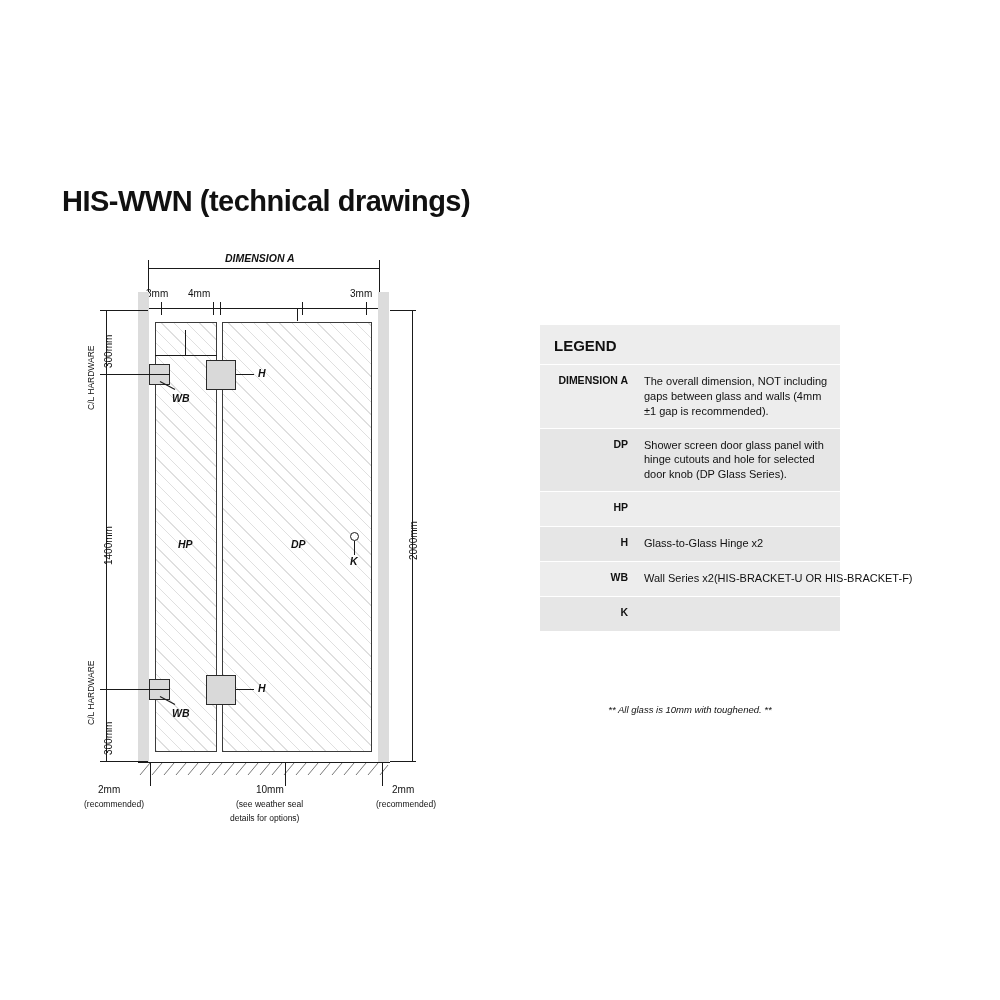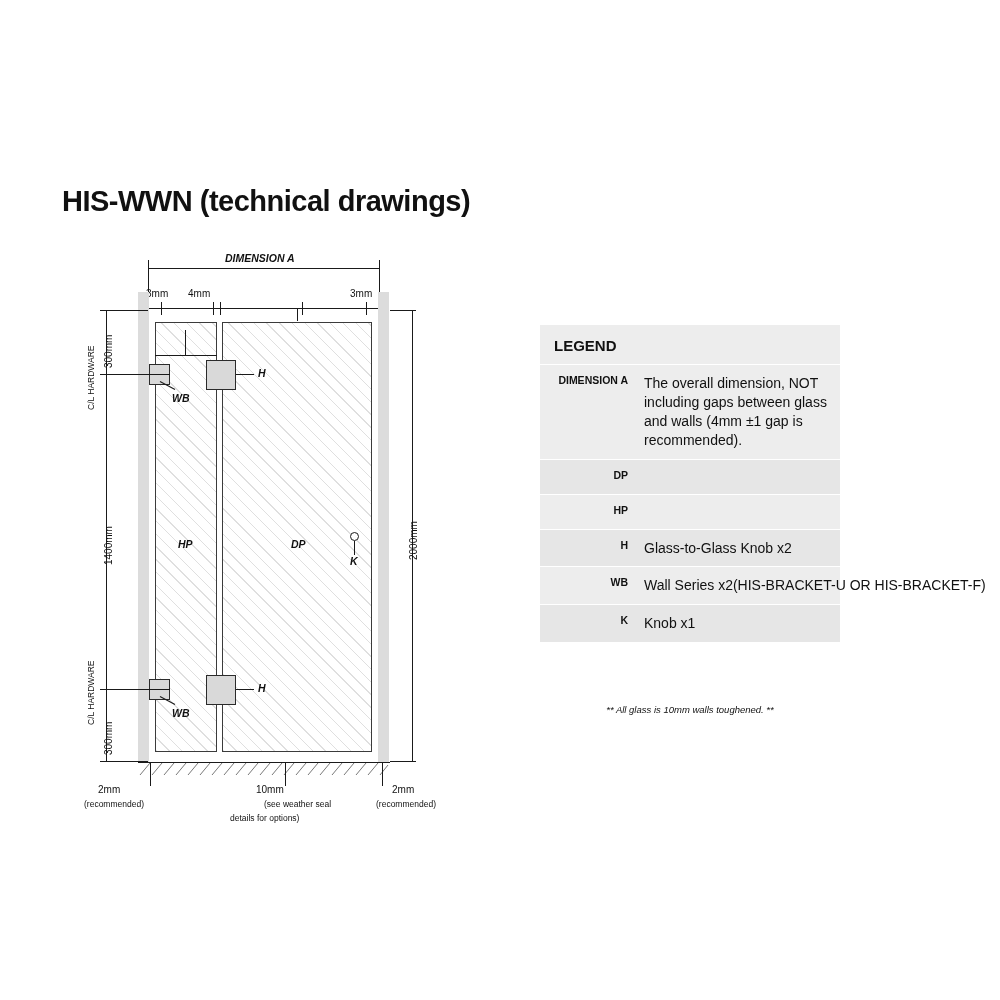--- a/index.html
+++ b/index.html
@@ -86,21 +86,21 @@
     flex:0 0 96px;
     text-align:right;
     padding:9px 8px 9px 6px;
     font-size:10.5px;
     font-weight:bold;
     box-sizing:border-box;
   }
   .lg-val{
     flex:1 1 auto;
     padding:9px 8px 9px 8px;
-    font-size:14px;
+    font-size:11px;
     line-height:1.35;
     box-sizing:border-box;
     white-space:pre-line;
   }
   .lg-val.wide{white-space:nowrap;}
   .legend-note{
     position:absolute;
     left:540px;
     top:704px;
     width:300px;
@@ -215,47 +215,47 @@
   <div class="lbl-s rot" style="left:26px;top:475px;transform:rotate(-90deg);">C/L HARDWARE</div>
 
   <div class="ln" style="left:90px;top:512px;width:1px;height:24px;"></div>
   <div class="ln" style="left:225px;top:512px;width:1px;height:24px;"></div>
   <div class="ln" style="left:322px;top:512px;width:1px;height:24px;"></div>
 
   <div class="lbl" style="left:38px;top:534px;">2mm</div>
   <div class="lbl-s" style="left:24px;top:549px;">(recommended)</div>
 
   <div class="lbl" style="left:196px;top:534px;">10mm</div>
-  <div class="lbl-s" style="left:176px;top:549px;margin-left:28px;">(see weather seal</div>
+  <div class="lbl-s" style="left:176px;top:549px;">(see weather seal</div>
   <div class="lbl-s" style="left:170px;top:563px;">details for options)</div>
 
   <div class="lbl" style="left:332px;top:534px;">2mm</div>
   <div class="lbl-s" style="left:316px;top:549px;">(recommended)</div>
 </div>
 
 <div class="legend">
   <div class="legend-title">LEGEND</div>
 
   <div class="legend-row">
     <div class="lg-key">DIMENSION A</div>
     <div class="lg-val">The overall dimension, NOT including gaps between glass and walls (4mm ±1 gap is recommended).</div>
   </div>
   <div class="legend-row">
     <div class="lg-key">DP</div>
+    <div class="lg-val">Shower screen door glass panel with hinge cutouts and hole for selected door knob (DP Glass Series).</div>
   </div>
   <div class="legend-row">
     <div class="lg-key">HP</div>
   </div>
   <div class="legend-row">
     <div class="lg-key">H</div>
-    <div class="lg-val">Glass-to-Glass Knob x2</div>
+    <div class="lg-val">Glass-to-Glass Hinge x2</div>
   </div>
   <div class="legend-row">
     <div class="lg-key">WB</div>
     <div class="lg-val wide">Wall Series x2(HIS-BRACKET-U OR HIS-BRACKET-F)</div>
   </div>
   <div class="legend-row">
     <div class="lg-key">K</div>
-    <div class="lg-val">Knob x1</div>
   </div>
 </div>
 
-<div class="legend-note">** All glass is 10mm walls toughened. **</div>
+<div class="legend-note">** All glass is 10mm with toughened. **</div>
 
 </body></html>

